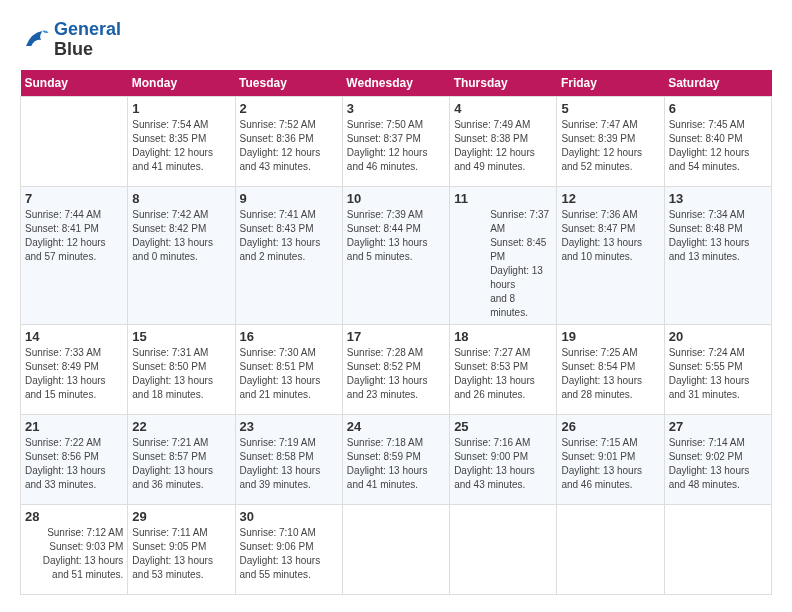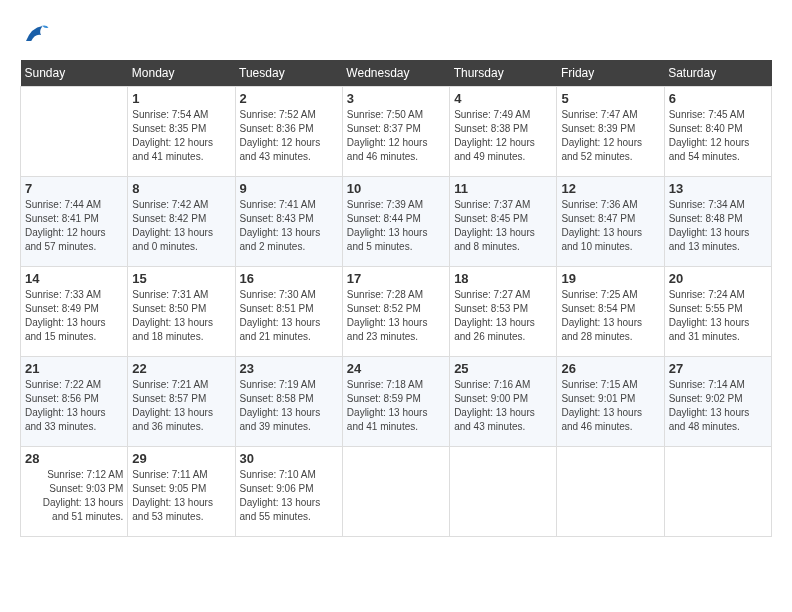--- a/index.html
+++ b/index.html
@@ -36,26 +36,26 @@
     .location-title {
       font-size: 16px;
       color: #555;
     }
     table {
       width: 100%;
       border-collapse: collapse;
       font-size: 11px;
     }
     th {
-      background-color: #404040;
+      background-color: #be185d;
       color: white;
       padding: 6px 4px;
       text-align: left;
       font-size: 12px;
-      font-weight: normal;
+      font-weight: bold;
     }
     td {
       vertical-align: top;
       padding: 4px 4px;
       border: 1px solid #ddd;
       width: 107px;
       min-height: 80px;
       height: 90px;
     }
     .day-num {
@@ -83,20 +83,24 @@
   </style>
 </head>
 <body>
 
 <div class="header">
   <div class="logo">
     <svg class="logo-bird" viewBox="0 0 40 40" xmlns="http://www.w3.org/2000/svg">
       <path d="M8 28 Q15 10 30 8 Q25 15 28 20 Q20 18 15 28 Z" fill="#1a5fa8"></path>
       <path d="M28 8 Q35 6 38 10 Q33 12 30 8 Z" fill="#3a8fd8"></path>
     </svg>
+    <div>
+      <div style="font-size:18px;font-weight:bold;color:#1a5fa8;line-height:1.1">General</div>
+      <div style="font-size:18px;font-weight:bold;color:#333;line-height:1.1">Blue</div>
+    </div>
   </div>
   <div class="title-section">
     <div class="month-title"></div>
     <div class="location-title"></div>
   </div>
 </div>
 
 <table>
   <thead>
     <tr>
@@ -179,21 +183,21 @@
         </td>
         <td>
           <span class="day-num">10</span>
           <div class="day-info" style="white-space: pre-line;">Sunrise: 7:39 AM
 Sunset: 8:44 PM
 Daylight: 13 hours
 and 5 minutes.</div>
         </td>
         <td>
           <span class="day-num">11</span>
-          <div class="day-info" style="white-space: pre-line;">Sunrise: 7:37 AM
+          <div class="day-info" style="white-space: pre-line; margin-left: 36px;">Sunrise: 7:37 AM
 Sunset: 8:45 PM
 Daylight: 13 hours
 and 8 minutes.</div>
         </td>
         <td>
           <span class="day-num">12</span>
           <div class="day-info" style="white-space: pre-line;">Sunrise: 7:36 AM
 Sunset: 8:47 PM
 Daylight: 13 hours
 and 10 minutes.</div>

